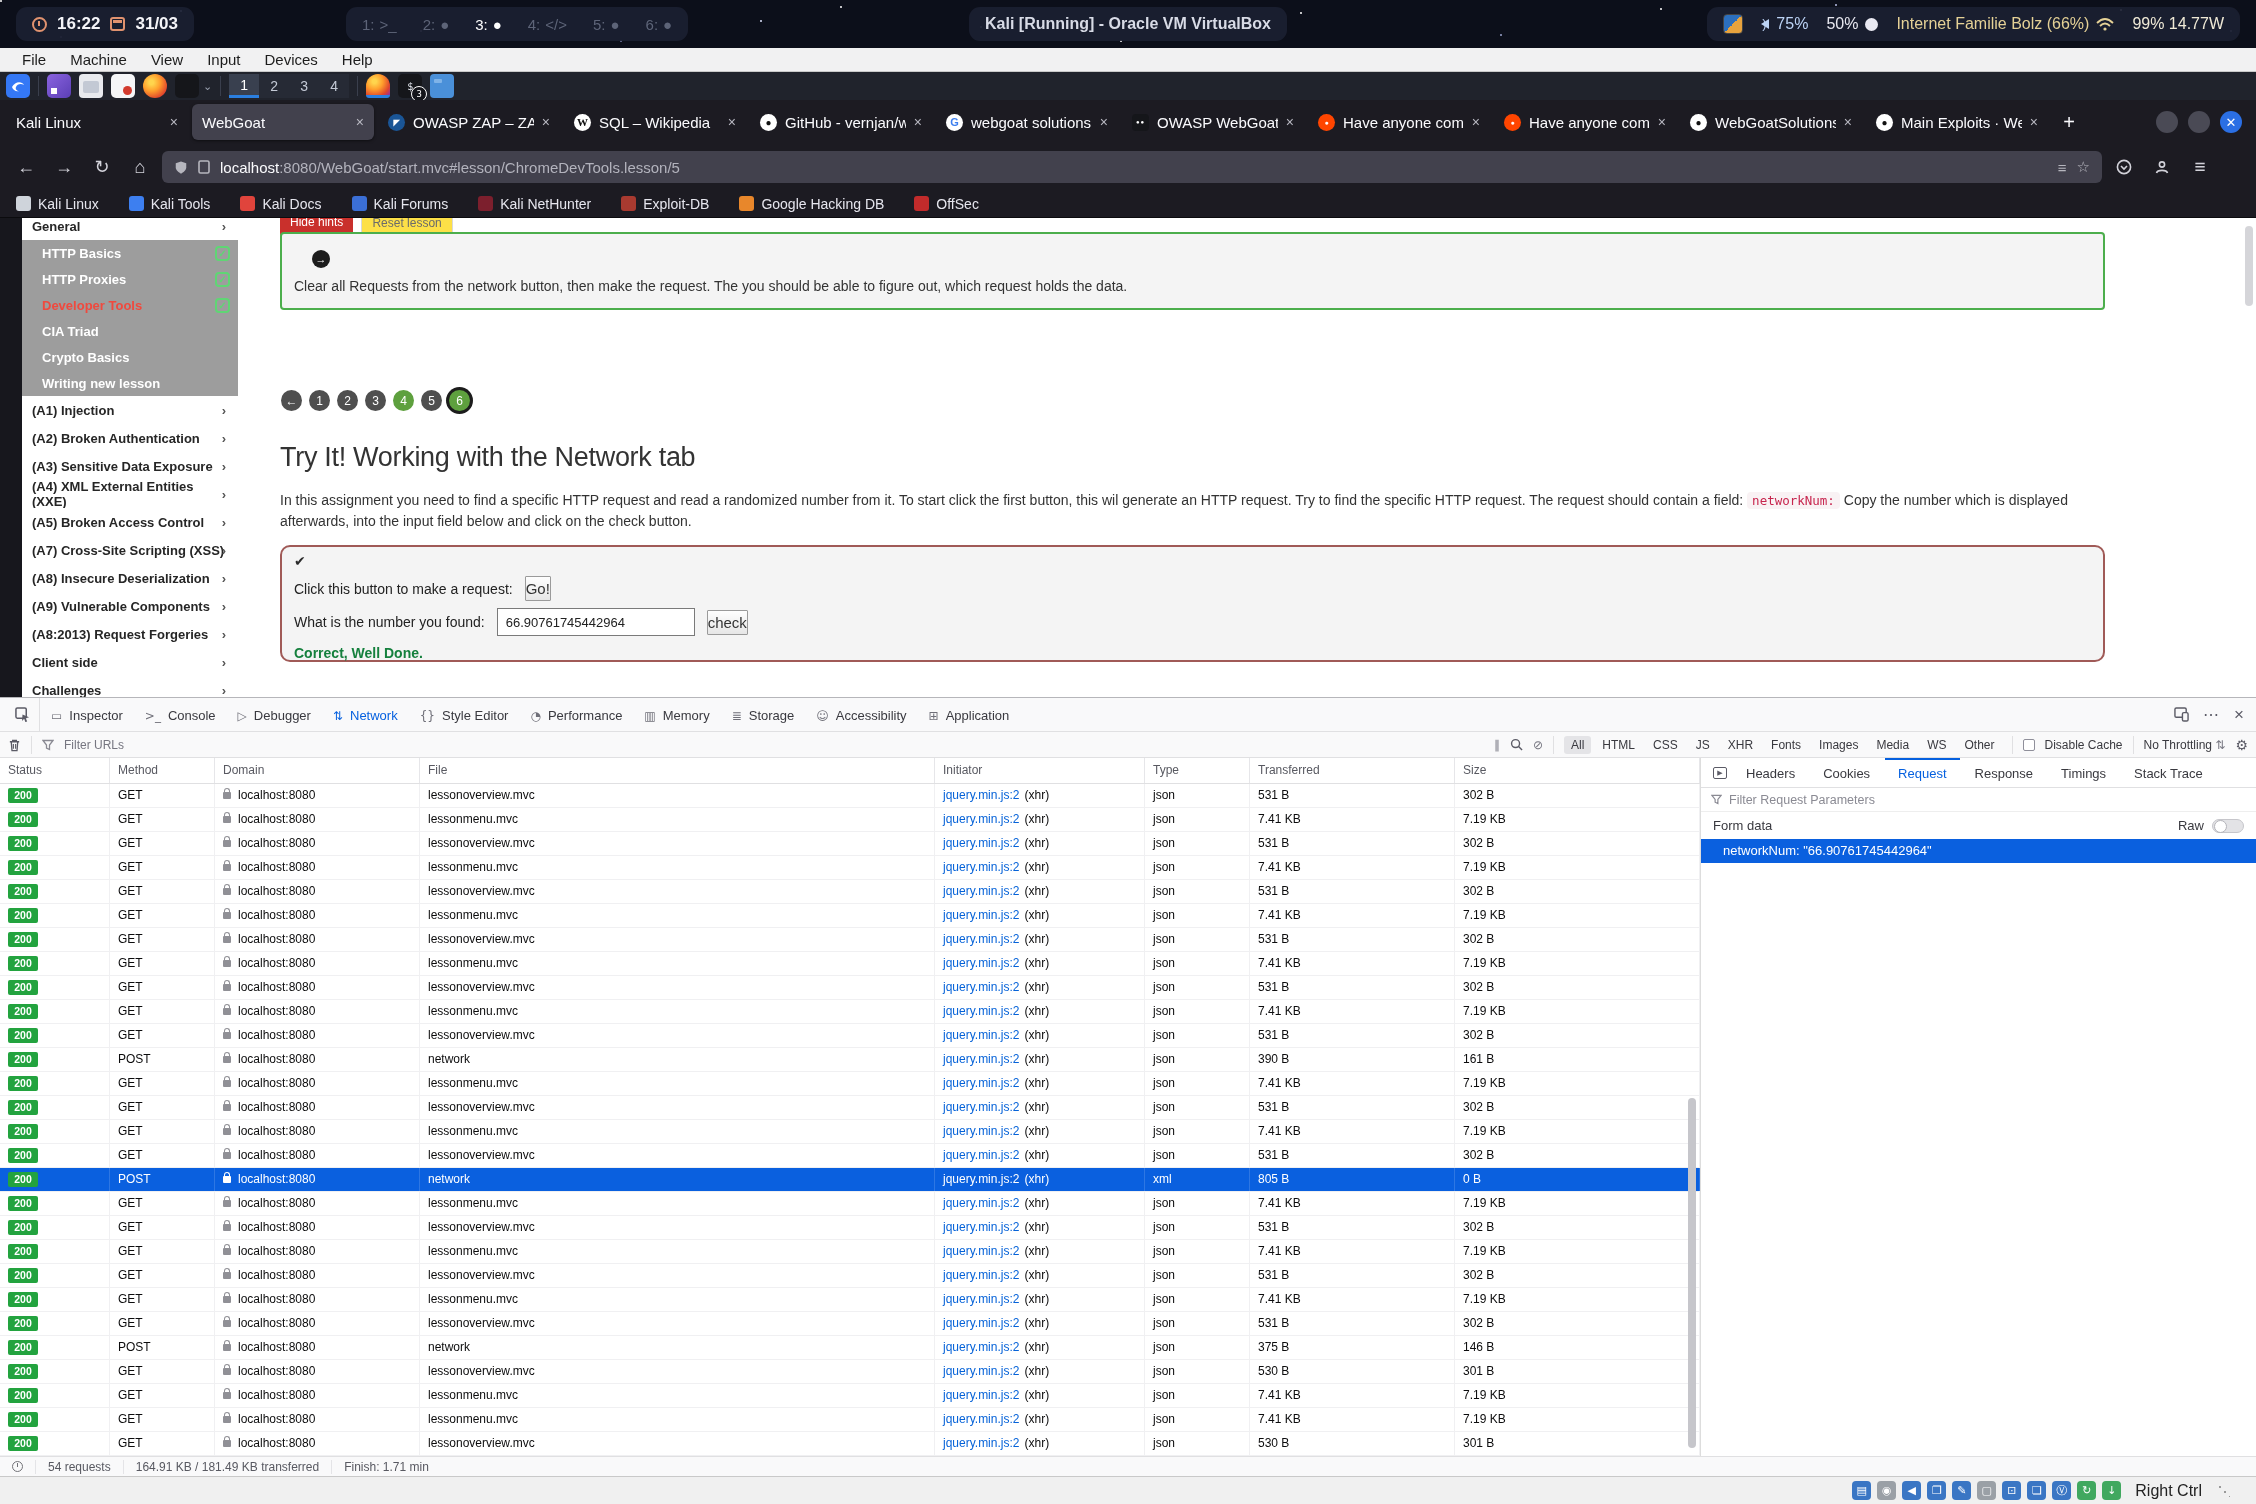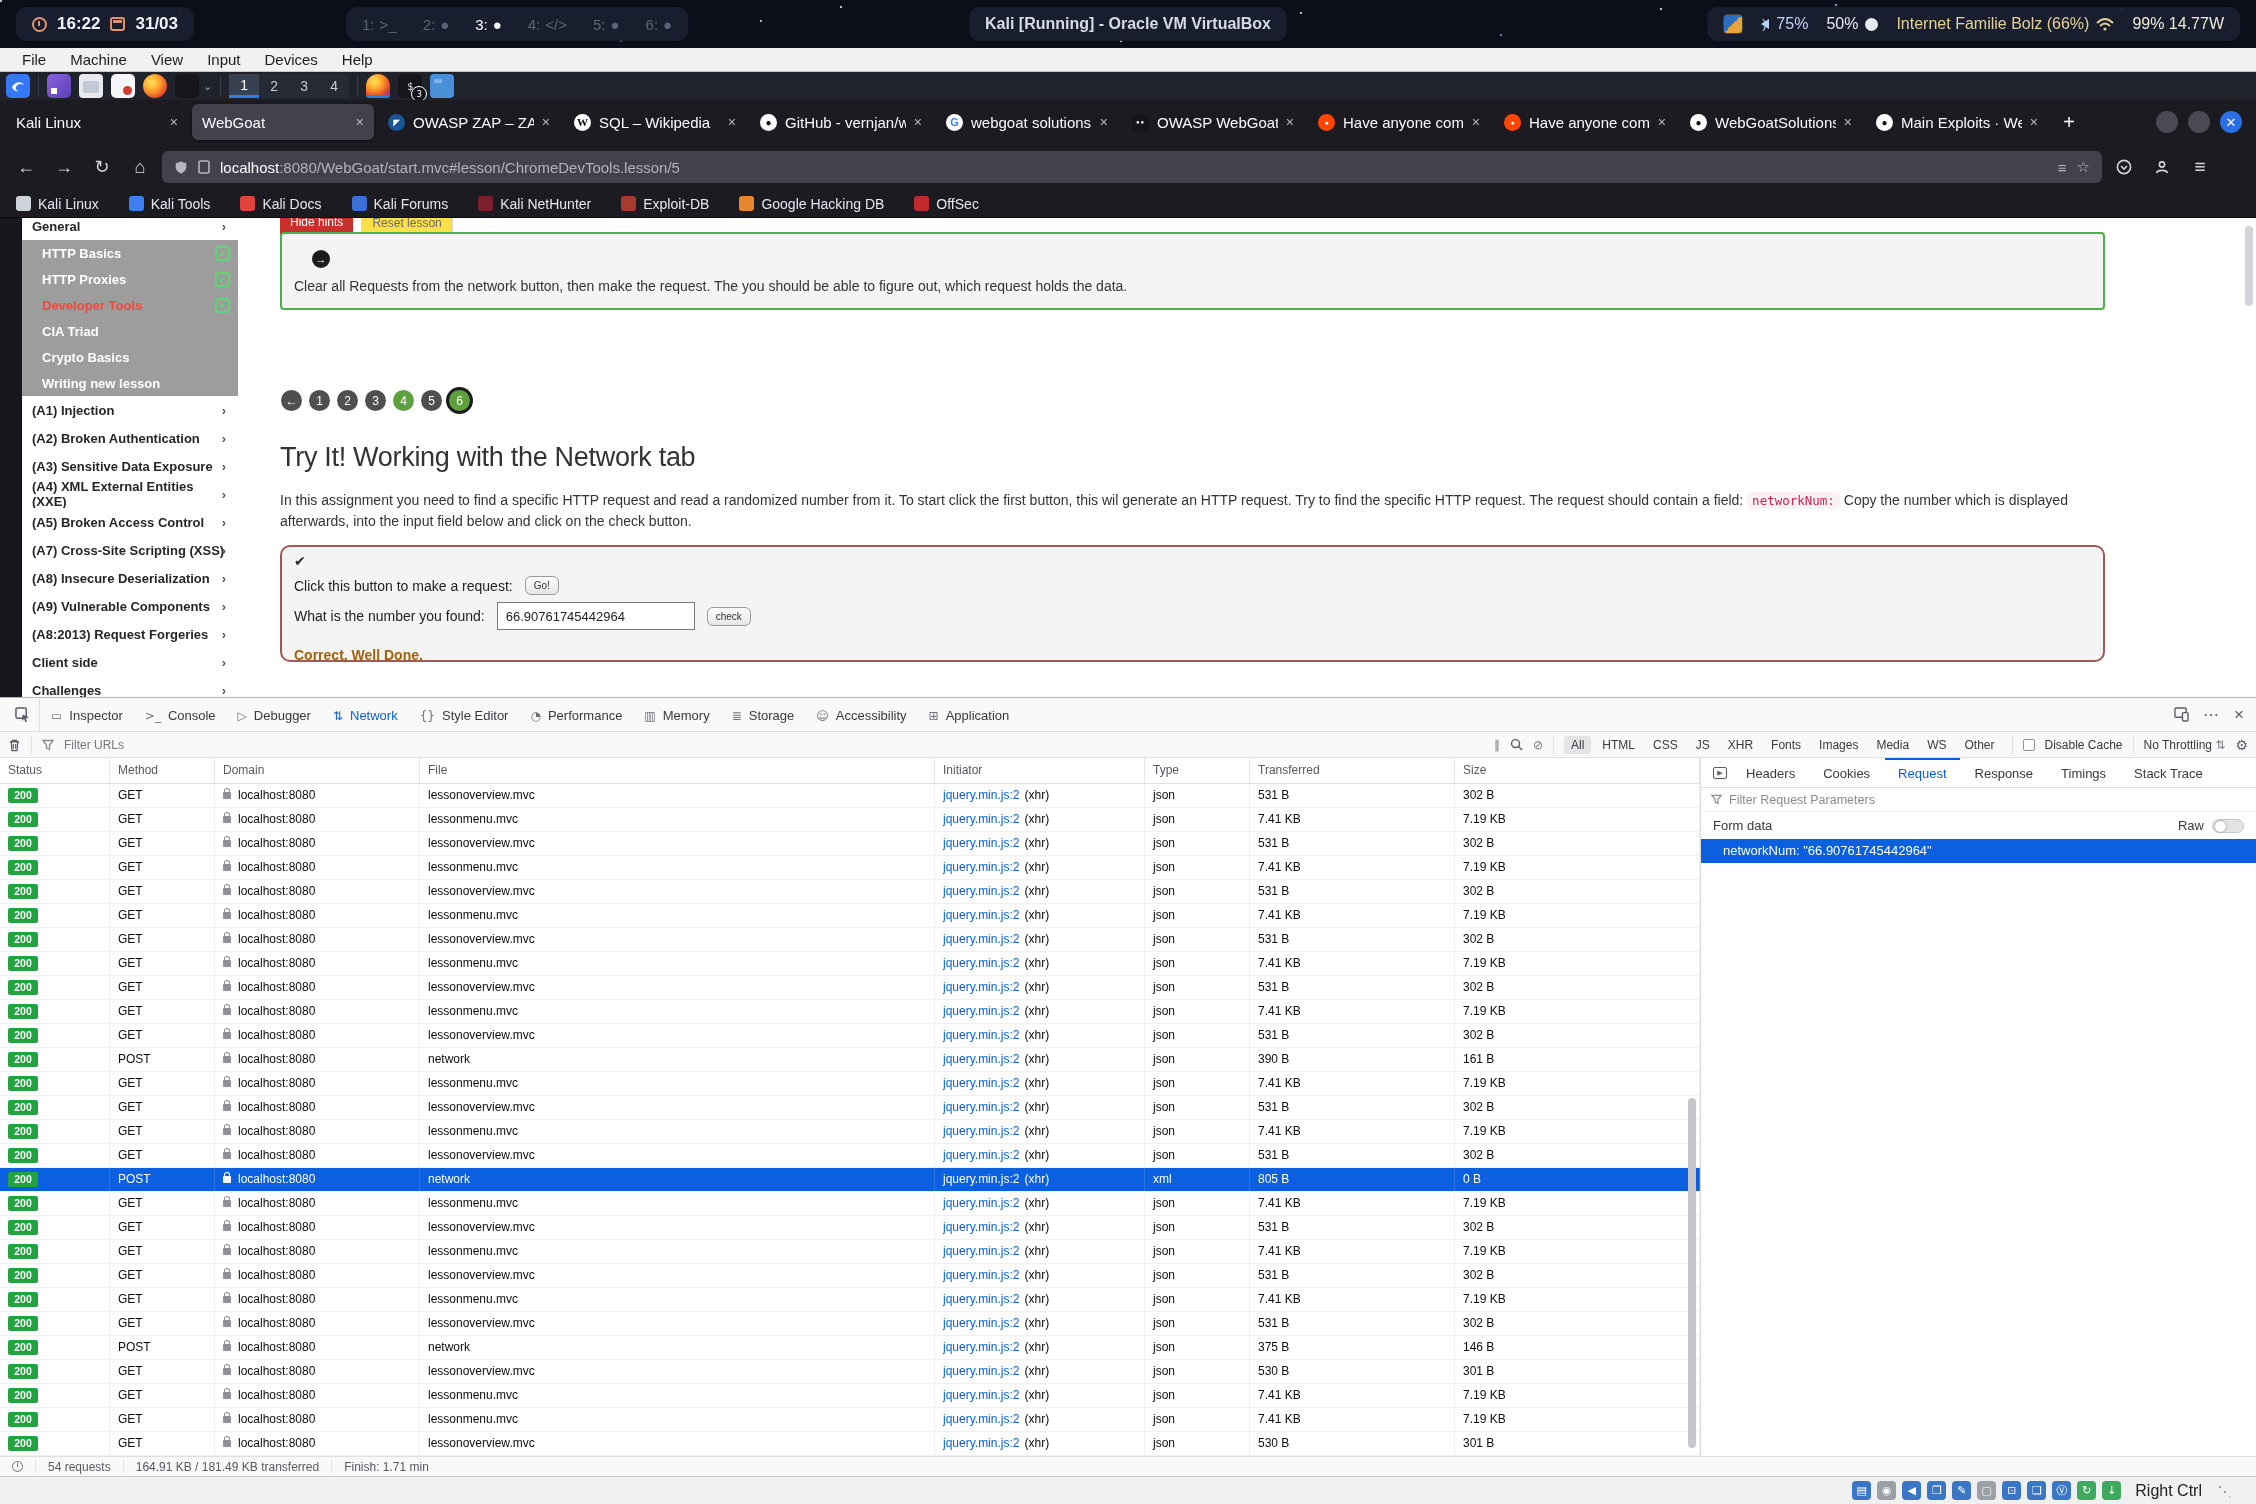--- a/index.html
+++ b/index.html
@@ -127,23 +127,23 @@
   .pgrow{position:absolute;left:1px;top:172px;display:flex;gap:7px;align-items:center;}
   .pg{width:21px;height:21px;border-radius:50%;background:#4f4f4f;color:#fff;font-size:12px;display:flex;align-items:center;justify-content:center;}
   .pg-green{background:#5ea03e;}
   .pg-current{background:#5ea03e;box-shadow:0 0 0 3px #1c1c1c;}
   .wg-title{position:absolute;left:0;top:224px;font-size:27px;color:#333;letter-spacing:-0.3px;}
   .wg-para{position:absolute;left:0;top:272px;width:1825px;font-size:14px;line-height:21px;color:#333;}
   .code{font-family:"DejaVu Sans Mono",monospace;font-size:12.5px;color:#c7254e;background:#f9f2f4;border-radius:4px;padding:1px 5px;}
   .assign{position:absolute;left:0;top:327px;width:1825px;height:117px;border:2px solid #a05a57;border-radius:10px;background:#f4f4f4;padding:6px 12px;}
   .a-check{font-size:14px;color:#2b2b2b;}
   .a-line{display:flex;align-items:center;gap:12px;margin-top:7px;font-size:14px;color:#222;}
-  .gbtn{background:linear-gradient(#fefefe,#e6e6e6);border:1px solid #9a9a9a;border-radius:6px;font-size:10px;color:#333;padding:3px 8px;}
+  .gbtn{background:linear-gradient(#fefefe,#e6e6e6);border:1px solid #9a9a9a;border-radius:1px;font-size:15px;color:#333;padding:3px 0;}
   .a-input{width:198px;height:28px;border:1px solid #7a7a7a;background:#fff;font-size:13px;padding:0 8px;color:#222;font-family:"Liberation Sans",sans-serif;}
-  .a-result{margin-top:17px;font-size:14px;font-weight:bold;color:#a16207;}
+  .a-result{margin-top:9px;font-size:14px;font-weight:bold;color:#15803d;}
   .pagescroll{position:absolute;right:3px;top:8px;width:8px;height:80px;border-radius:4px;background:#b9b9bf;opacity:.6;}
 
   
   .p-dev{position:absolute;left:0;top:697px;width:2256px;height:779px;background:#fff;border-top:1px solid #b6b6ba;font-size:12px;color:#39393f;}
   .dt-tabs{height:34px;background:#f9f9fa;border-bottom:1px solid #e0e0e2;display:flex;align-items:stretch;padding-left:6px;}
   .dt-pick{width:34px;display:flex;align-items:center;justify-content:center;border-right:1px solid #e0e0e2;}
   .tool{display:flex;align-items:center;gap:7px;padding:0 11px;font-size:13px;color:#39393f;border-top:2px solid transparent;}
   .tool .g{color:#6f6f78;font-size:12px;font-family:"DejaVu Sans",sans-serif;}
   .tool.active{color:#0560df;}
   .tool.active .g{color:#0560df;}

